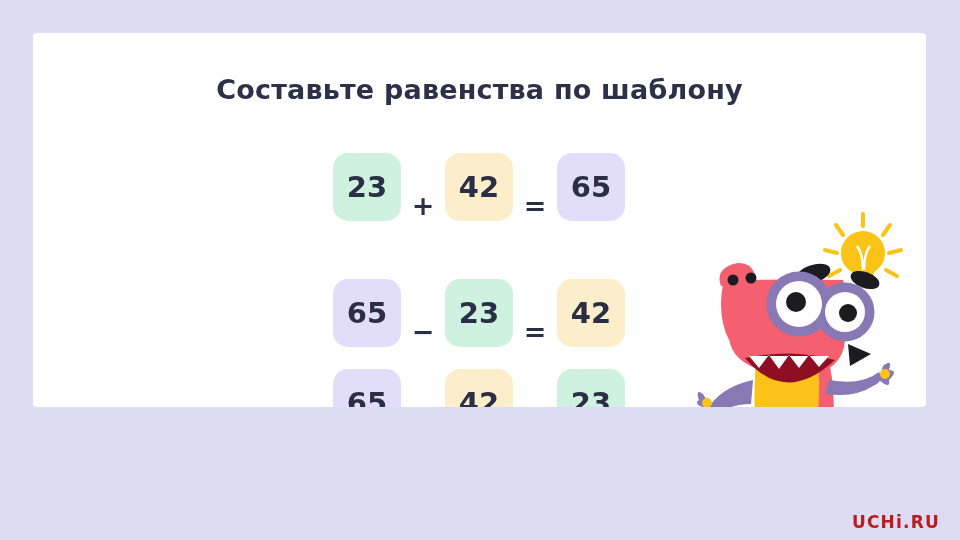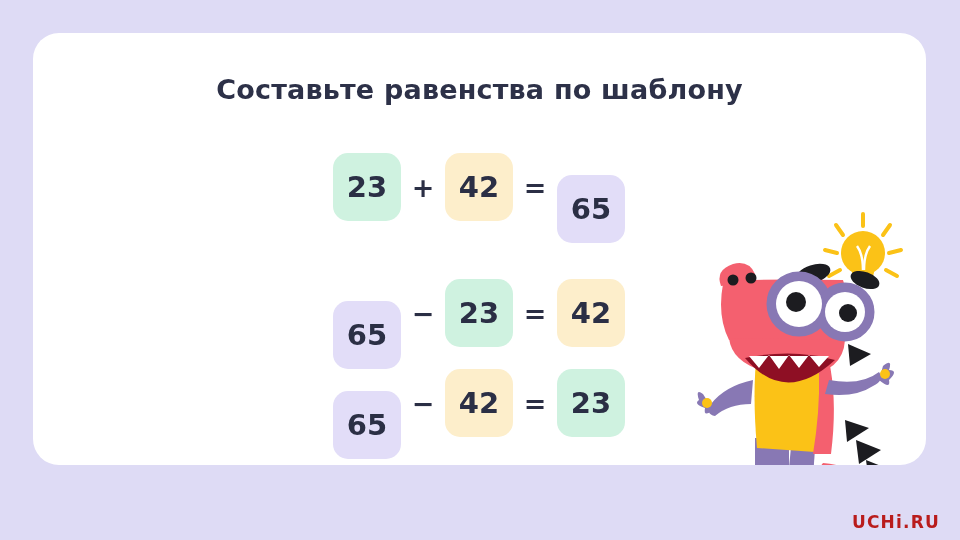--- a/index.html
+++ b/index.html
@@ -7,23 +7,23 @@
   body {
     background:#dedbf5;
     font-family:"Liberation Sans", sans-serif;
     position:relative;
   }
 
   
   .card {
     position:absolute;
     left:33px; top:33px;
-    width:893px; height:432px;
+    width:893px; height:374px;
     background:#ffffff;
-    border-radius:26px;
+    border-radius:4px;
     overflow:hidden;
   }
 
   
   .title {
     position:absolute;
     left:0; right:0; top:41px;
     text-align:center;
     font-size:27px;
     font-weight:700;
@@ -33,21 +33,21 @@
   }
 
   
   .eq-area {
     position:absolute;
     left:0; top:0; width:100%; height:100%;
   }
   .eq-row {
     position:absolute;
     display:flex;
-    align-items:center;
+    align-items:flex-end;
     height:68px;
   }
   .eq-row.r1 { left:300px; top:120px; }
   .eq-row.r2 { left:300px; top:246px; }
   .eq-row.r3 { left:300px; top:336px; }
 
   .tile {
     width:68px; height:68px;
     border-radius:15px;
     display:flex;

